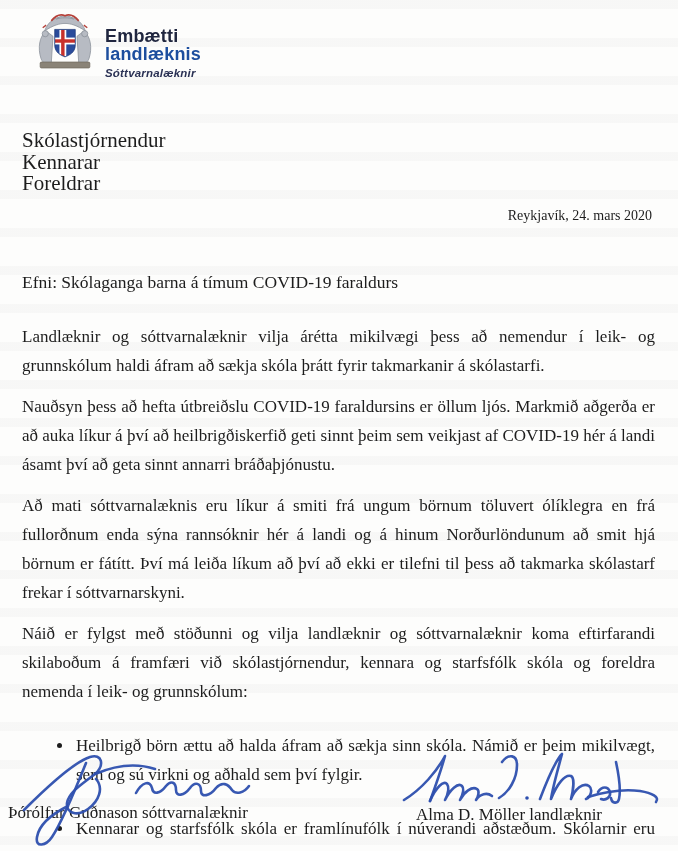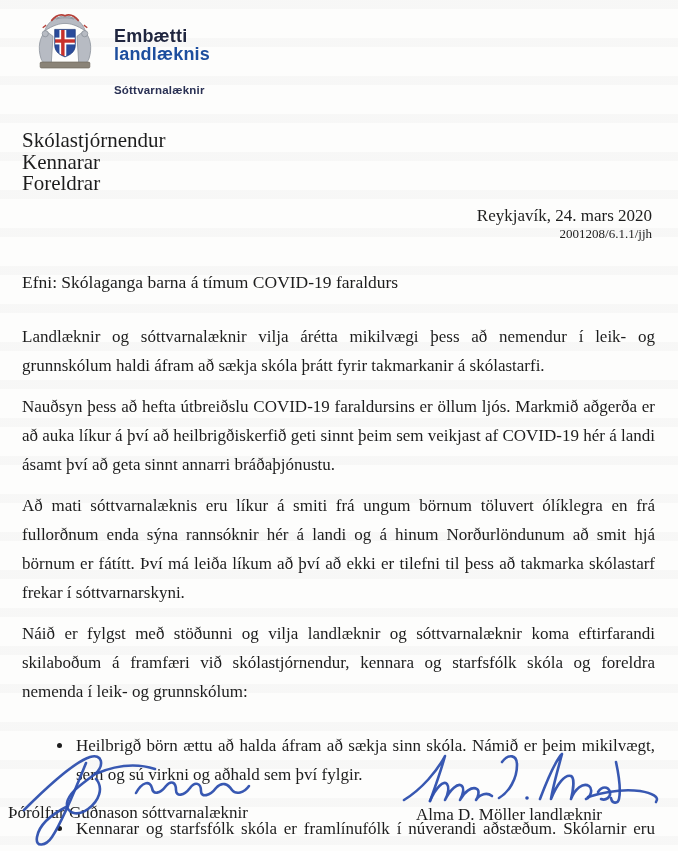--- a/index.html
+++ b/index.html
@@ -8,29 +8,29 @@
     width:678px;height:851px;
     margin:0 auto;
     background:
       repeating-linear-gradient(180deg, rgba(90,90,95,0.035) 0 9px, rgba(0,0,0,0) 9px 38px),
       #fdfdfc;
     font-family:"Liberation Serif", serif;
     color:#1d1d1d;
     overflow:hidden;
   }
   
-  .logo{position:absolute;left:34px;top:14px;display:flex;align-items:flex-start;gap:18px;}
+  .logo{position:absolute;left:34px;top:14px;display:flex;align-items:flex-start;gap:9px;}
   .logo-text{font-family:"Liberation Sans", sans-serif;margin-top:13px;}
   .org1{font-size:18px;font-weight:700;color:#20263f;line-height:18px;letter-spacing:.2px;}
   .org2{font-size:18px;font-weight:700;color:#1d4e9e;line-height:19px;letter-spacing:.2px;}
-  .org3{font-size:11.5px;font-weight:700;color:#2a3154;margin-top:20px;letter-spacing:.2px;}
+  .org3{font-size:11.5px;font-weight:700;color:#2a3154;margin-top:3px;letter-spacing:.2px;font-style:italic;}
   
   .recipients{position:absolute;left:22px;top:130px;font-size:21px;line-height:21.5px;}
   .dateline{position:absolute;right:26px;top:206px;text-align:right;}
-  .place-date{font-size:17px;line-height:20px;text-align:right;}
+  .place-date{font-size:14px;line-height:20px;text-align:right;}
   .ref{font-size:13px;line-height:15px;}
   
   .subject{position:absolute;left:22px;top:272px;font-weight:400;font-size:17.5px;}
   .body{position:absolute;left:22px;top:322px;width:633px;font-size:17px;line-height:29px;text-align:justify;}
   .body p{margin:0 0 12px 0;}
   .body ul{margin:2px 0 0 0;padding-left:52px;}
   .body li{margin-bottom:7px;padding-left:2px;margin-top:25px;}
   
   .sig-svg{position:absolute;z-index:3;}
   .sig-left-svg{left:16px;top:748px;}
@@ -86,21 +86,20 @@
   </div>
 
   <div class="recipients">
     <div>Skólastjórnendur</div>
     <div>Kennarar</div>
     <div>Foreldrar</div>
   </div>
 
   <div class="dateline">
     <div class="place-date">Reykjavík, 24. mars 2020</div>
-    <div class="ref">2001208/6.1.1/jjh</div>
   </div>
 
   <div class="subject">Efni: Skólaganga barna á tímum COVID-19 faraldurs</div>
 
   <div class="body">
     <p>Landlæknir og sóttvarnalæknir vilja árétta mikilvægi þess að nemendur í leik- og grunnskólum haldi áfram að sækja skóla þrátt fyrir takmarkanir á skólastarfi.</p>
     <p>Nauðsyn þess að hefta útbreiðslu COVID-19 faraldursins er öllum ljós. Markmið aðgerða er að auka líkur á því að heilbrigðiskerfið geti sinnt þeim sem veikjast af COVID-19 hér á landi ásamt því að geta sinnt annarri bráðaþjónustu.</p>
     <p>Að mati sóttvarnalæknis eru líkur á smiti frá ungum börnum töluvert ólíklegra en frá fullorðnum enda sýna rannsóknir hér á landi og á hinum Norðurlöndunum að smit hjá börnum er fátítt. Því má leiða líkum að því að ekki er tilefni til þess að takmarka skólastarf frekar í sóttvarnarskyni.</p>
     <p>Náið er fylgst með stöðunni og vilja landlæknir og sóttvarnalæknir koma eftirfarandi skilaboðum á framfæri við skólastjórnendur, kennara og starfsfólk skóla og foreldra nemenda í leik- og grunnskólum:</p>
     <ul>

